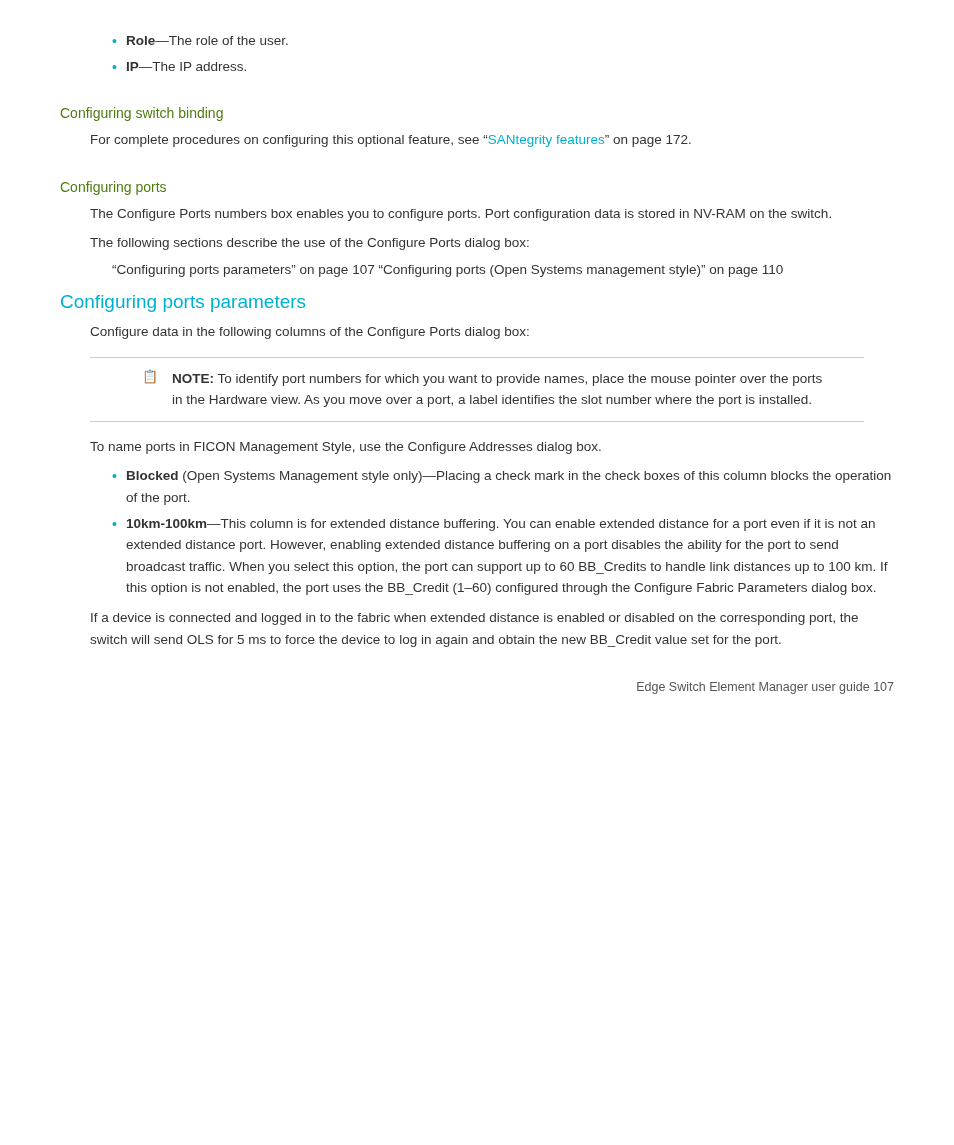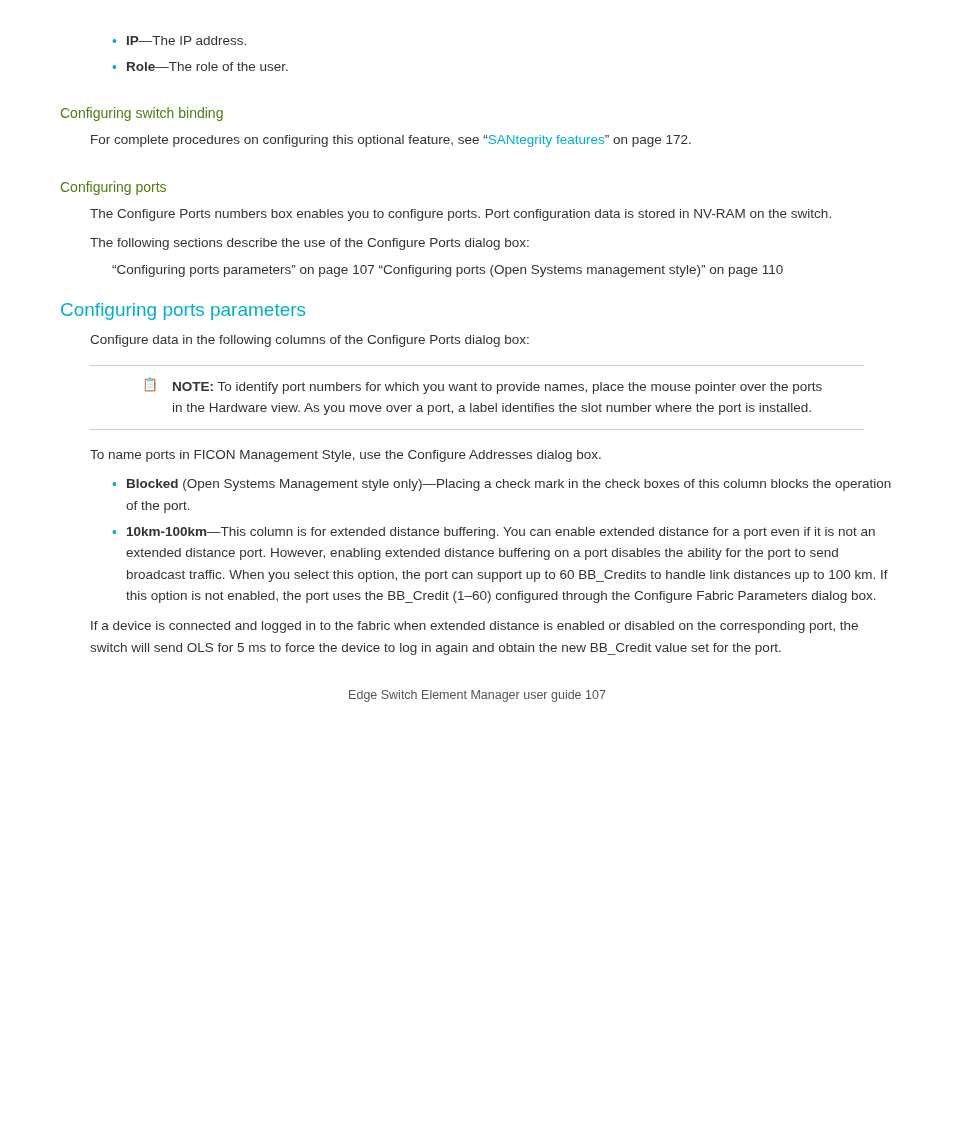--- a/index.html
+++ b/index.html
@@ -16,21 +16,21 @@
       font-size: 14px;
       color: #4d7c0f;
       font-weight: normal;
       margin-top: 28px;
       margin-bottom: 8px;
     }
     .sub-heading {
       font-size: 19px;
       color: #00b0d0;
       font-weight: normal;
-      margin-top: 22px;
+      margin-top: 14px;
       margin-bottom: 8px;
     }
     .body-text {
       line-height: 1.6;
       margin-bottom: 8px;
       padding-left: 30px;
     }
     .bullet-list {
       padding-left: 52px;
       margin-bottom: 8px;
@@ -71,38 +71,38 @@
     }
     .note-text {
       line-height: 1.6;
       font-size: 13.5px;
     }
     .note-label {
       font-weight: bold;
     }
     .footer {
       margin-top: 30px;
-      text-align: center;
+      text-align: right;
       font-size: 12.5px;
       color: #555;
       border-top: none;
     }
     b {
       font-weight: bold;
     }
   </style>
 </head>
 <body>
 
 <ul class="bullet-list">
   <li>
-    <b>IP</b><span>—The IP address.</span>
+    <b>Role</b><span>—The role of the user.</span>
   </li>
   <li>
-    <b>Role</b><span>—The role of the user.</span>
+    <b>IP</b><span>—The IP address.</span>
   </li>
 </ul>
 
 <h2 class="section-heading">Configuring switch binding</h2>
 <p class="body-text">
   <span>For complete procedures on configuring this optional feature, see “</span><a class="link">SANtegrity features</a><span>” on page 172.</span>
 </p>
 
 <h2 class="section-heading">Configuring ports</h2>
 <p class="body-text">The Configure Ports numbers box enables you to configure ports. Port configuration data is stored in NV-RAM on the switch.</p>

